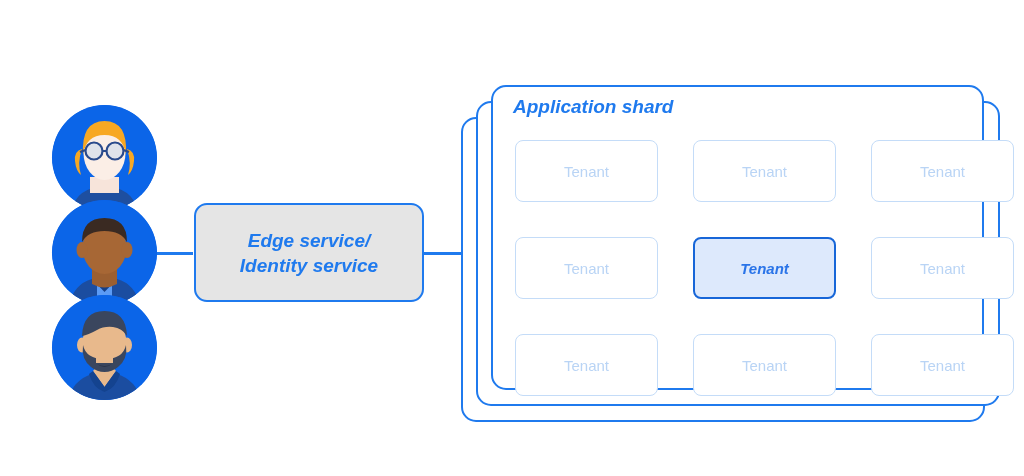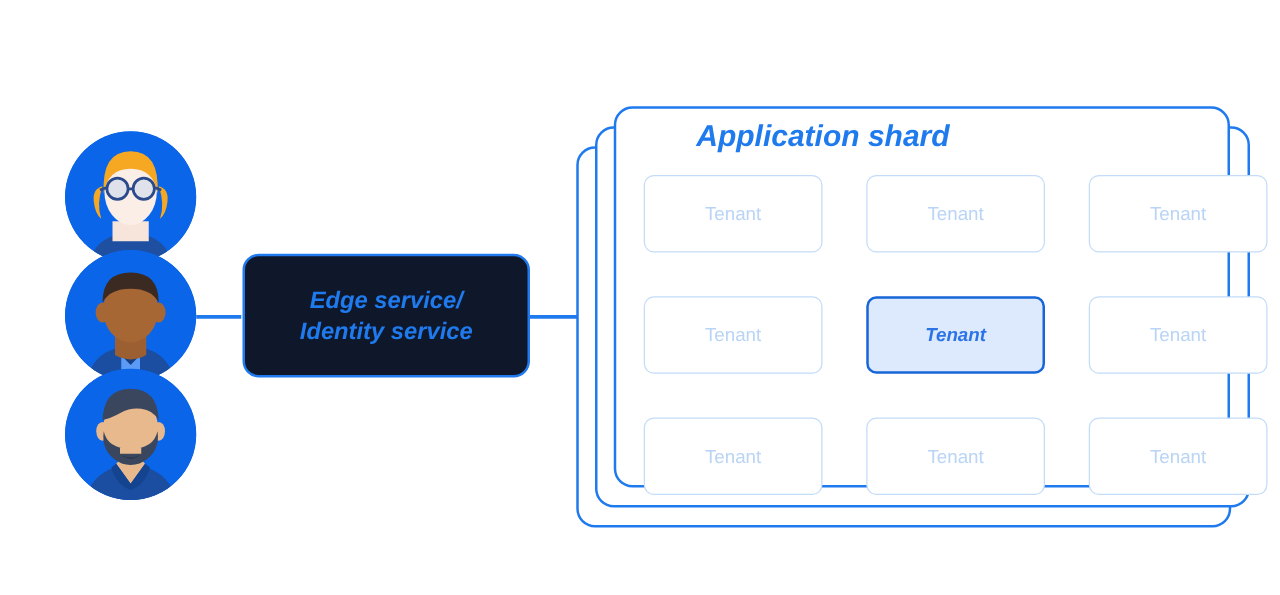--- a/index.html
+++ b/index.html
@@ -47,21 +47,21 @@
   
   #edge-box {
     position: absolute;
     left: 194px;
     top: 203px;
     width: 230px;
     height: 99px;
     box-sizing: border-box;
     border: 2.5px solid #1f7aee;
     border-radius: 13px;
-    background: #0f172a;
+    background: #e5e5e5;
     display: flex;
     align-items: center;
     justify-content: center;
   }
   #edge-box-label {
     color: #1f7aee;
     font-style: italic;
     font-weight: bold;
     font-size: 19px;
     line-height: 25px;
@@ -81,22 +81,21 @@
   #shard-back-1 { left: 476px; top: 101px; width: 524px; height: 305px; }
   #shard-front  { left: 491px; top: 85px;  width: 493px; height: 305px; }
 
   #shard-title {
     position: absolute;
     left: 20px;
     top: 9px;
     color: #1f7aee;
     font-style: italic;
     font-weight: bold;
-    font-size: 24px;
-    margin-left: 44px;
+    font-size: 19px;
   }
 
   #tenant-grid {
     position: absolute;
     left: 22px;
     top: 53px;
     width: 450px;
     display: grid;
     grid-template-columns: repeat(3, 143px);
     grid-template-rows: repeat(3, 62px);

